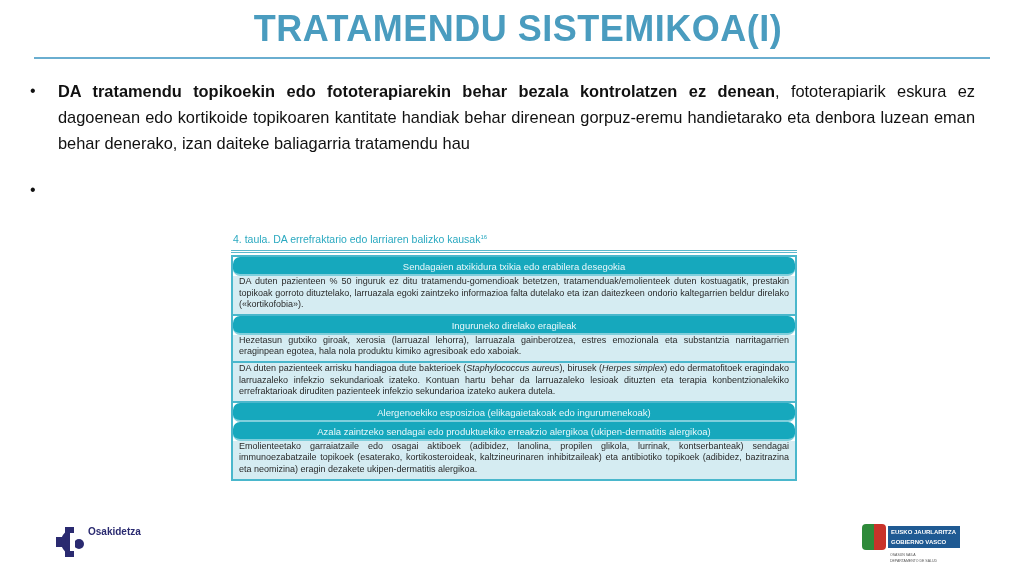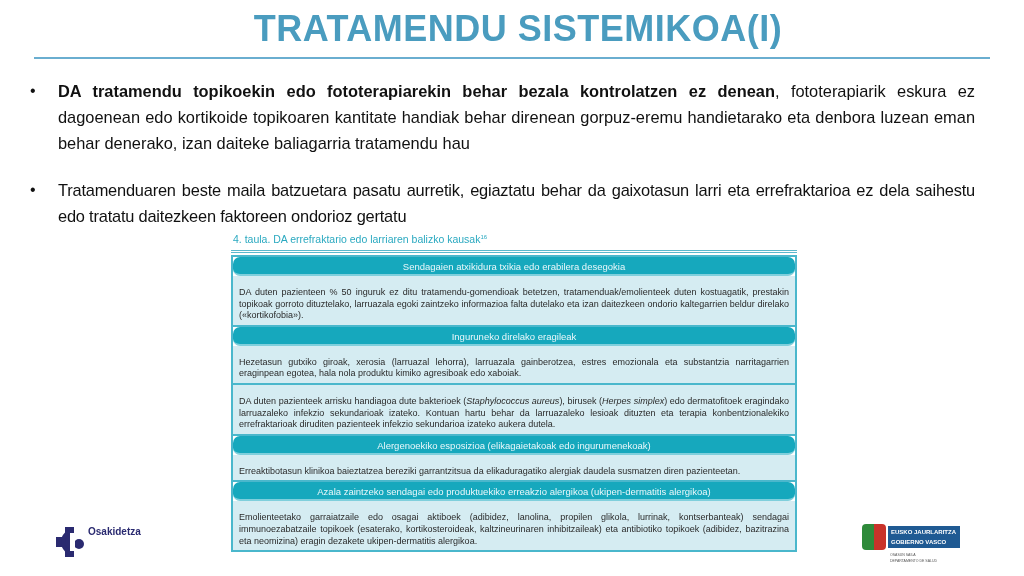--- a/index.html
+++ b/index.html
@@ -21,21 +21,21 @@
     .bullet b { font-weight: bold; }
     .bullet + .bullet { margin-top: 21px; }
     .bullet.narrow { font-family: "Liberation Sans Narrow", "Liberation Sans", sans-serif; letter-spacing: -0.2px; }
 
     .table-wrap { position: absolute; left: 231px; top: 233px; width: 566px; }
     .table-caption { font-size: 10.5px; color: #2aa9c0; margin-left: 2px; }
     .table-caption sup { font-size: 6px; }
     .caption-rule { margin-top: 5px; height: 3px; border-top: 1px solid #5cb8cc; border-bottom: 1px solid #5cb8cc; }
     .table { margin-top: 2px; border: 2px solid #4ab7cc; }
     .t-head { background: #16a8bd; color: #eaf8fb; text-align: center; font-size: 9.5px; height: 19px; line-height: 19px; border-bottom: 2px solid #7fcfdc; border-radius: 7px; }
-    .t-body { background: #d5ecf2; color: #2a2a2a; font-size: 9px; line-height: 11.6px; padding: 11px 6px 3px 6px; text-align: justify; border-bottom: 2px solid #4ab7cc; }
+    .t-body { background: #d5ecf2; color: #2a2a2a; font-size: 9px; line-height: 11.6px; padding: 0 6px 3px 6px; text-align: justify; border-bottom: 2px solid #4ab7cc; }
     .t-body:last-child { border-bottom: none; }
     .t-body i { font-style: italic; }
 
     .logo-left { position: absolute; left: 56px; top: 525px; width: 100px; height: 34px; }
     .osa-cross { position: absolute; left: 0; top: 2px; width: 30px; height: 30px; }
     .osa-text { position: absolute; left: 32px; top: 1px; font-size: 10px; font-weight: bold; color: #2a2a70; text-align: right; }
 
     .logo-right { position: absolute; left: 862px; top: 522px; width: 110px; height: 48px; }
     .gv-shield { position: absolute; left: 0; top: 2px; width: 24px; height: 26px; border-radius: 4px;
       background: linear-gradient(90deg, #2e8a3a 0 50%, #c8322a 50% 100%); }
@@ -49,40 +49,38 @@
 <div class="title">TRATAMENDU SISTEMIKOA(I)</div>
 <div class="title-rule"></div>
 
 <div class="bullets">
   <div class="bullet">
     <span class="dot">•</span>
     <b>DA tratamendu topikoekin edo fototerapiarekin behar bezala kontrolatzen ez denean</b><span>, fototerapiarik eskura ez dagoenean edo kortikoide topikoaren kantitate handiak behar direnean gorpuz-eremu handietarako eta denbora luzean eman behar denerako, izan daiteke baliagarria tratamendu hau</span>
   </div>
   <div class="bullet narrow">
     <span class="dot">•</span>
-    <span>Tratamenduaren beste maila batzuetara pasatu aurretik, egiaztatu behar da gaixotasun larri eta errefraktarioa ez dela saihestu edo tratatu daitezkeen faktoreen ondorioz gertatu</span>
   </div>
 </div>
 
 <div class="table-wrap">
   <div class="table-caption">
     <span>4. taula.  DA errefraktario edo larriaren balizko kausak</span><sup>16</sup>
   </div>
   <div class="caption-rule"></div>
   <div class="table">
     <div class="t-head">Sendagaien atxikidura txikia edo erabilera desegokia</div>
     <div class="t-body">DA duten pazienteen % 50 inguruk ez ditu tratamendu-gomendioak betetzen, tratamenduak/emolienteek duten kostuagatik, prestakin topikoak gorroto dituztelako, larruazala egoki zaintzeko informazioa falta dutelako eta izan daitezkeen ondorio kaltegarrien beldur direlako («kortikofobia»).</div>
 
     <div class="t-head">Inguruneko direlako eragileak</div>
     <div class="t-body">Hezetasun gutxiko giroak, xerosia (larruazal lehorra), larruazala gainberotzea, estres emozionala eta substantzia narritagarrien eraginpean egotea, hala nola produktu kimiko agresiboak edo xaboiak.</div>
 
     <div class="t-body"><span>DA duten pazienteek arrisku handiagoa dute bakterioek (</span><i>Staphylococcus aureus</i><span>), birusek (</span><i>Herpes simplex</i><span>) edo dermatofitoek eragindako larruazaleko infekzio sekundarioak izateko. Kontuan hartu behar da larruazaleko lesioak dituzten eta terapia konbentzionalekiko errefraktarioak diruditen pazienteek infekzio sekundarioa izateko aukera dutela.</span></div>
 
     <div class="t-head">Alergenoekiko esposizioa (elikagaietakoak edo ingurumenekoak)</div>
-    <div class="t-body">Erreaktibotasun klinikoa baieztatzea bereziki garrantzitsua da elikaduragatiko alergiak daudela susmatzen diren pazienteetan.</div>
 
     <div class="t-head">Azala zaintzeko sendagai edo produktuekiko erreakzio alergikoa (ukipen-dermatitis alergikoa)</div>
     <div class="t-body">Emolienteetako garraiatzaile edo osagai aktiboek (adibidez, lanolina, propilen glikola, lurrinak, kontserbanteak) sendagai immunoezabatzaile topikoek (esaterako, kortikosteroideak, kaltzineurinaren inhibitzaileak) eta antibiotiko topikoek (adibidez, bazitrazina eta neomizina) eragin dezakete ukipen-dermatitis alergikoa.</div>
   </div>
 </div>
 
 <div class="logo-left">
   <svg class="osa-cross" viewBox="0 0 30 30">
     <rect x="0" y="10" width="12" height="10" fill="#2a2a70"></rect>
     <rect x="9" y="0" width="9" height="30" fill="#2a2a70"></rect>

